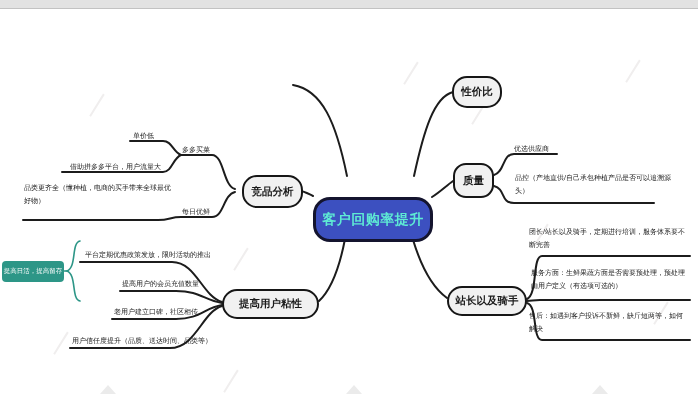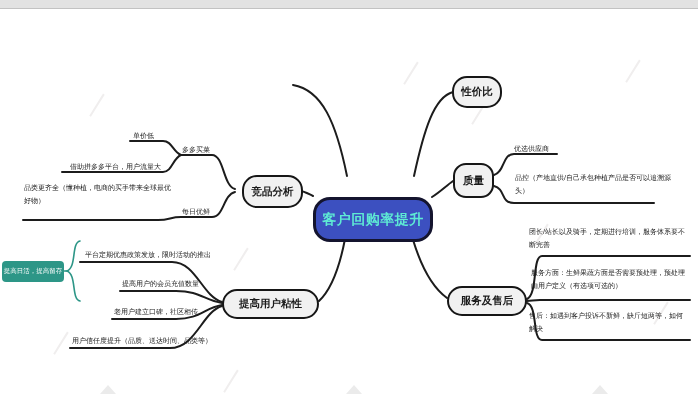--- a/index.html
+++ b/index.html
@@ -97,21 +97,21 @@
       <path d="M 64,271 L 67,271"></path>
       <path d="M 80,241 C 71,243 77,267 67,271 C 77,275 71,299 80,301"></path>
     </g>
   </svg>
 
   <div class="node node-root">客户回购率提升</div>
   <div class="node node-branch n-costperf">性价比</div>
   <div class="node node-branch n-competitor">竞品分析</div>
   <div class="node node-branch n-quality">质量</div>
   <div class="node node-branch n-stickiness">提高用户粘性</div>
-  <div class="node node-branch n-service">服务及售后</div>
+  <div class="node node-branch n-service">站长以及骑手</div>
   <div class="node node-annotation">提高日活，提高留存</div>
 
   <div class="lbl" style="left:182px;top:143px;">多多买菜</div>
   <div class="lbl" style="left:133px;top:129px;">单价低</div>
   <div class="lbl" style="left:70px;top:160px;">借助拼多多平台，用户流量大</div>
   <div class="lbl" style="left:182px;top:205px;">每日优鲜</div>
   <div class="lbl block" style="left:24px;top:181px;width:152px;">品类更齐全（懂种植，电商的买手带来全球最优好物）</div>
 
   <div class="lbl" style="left:514px;top:142px;">优选供应商</div>
   <div class="lbl block" style="left:515px;top:171px;width:158px;">品控（产地直供/自己承包种植产品是否可以追溯源头）</div>

